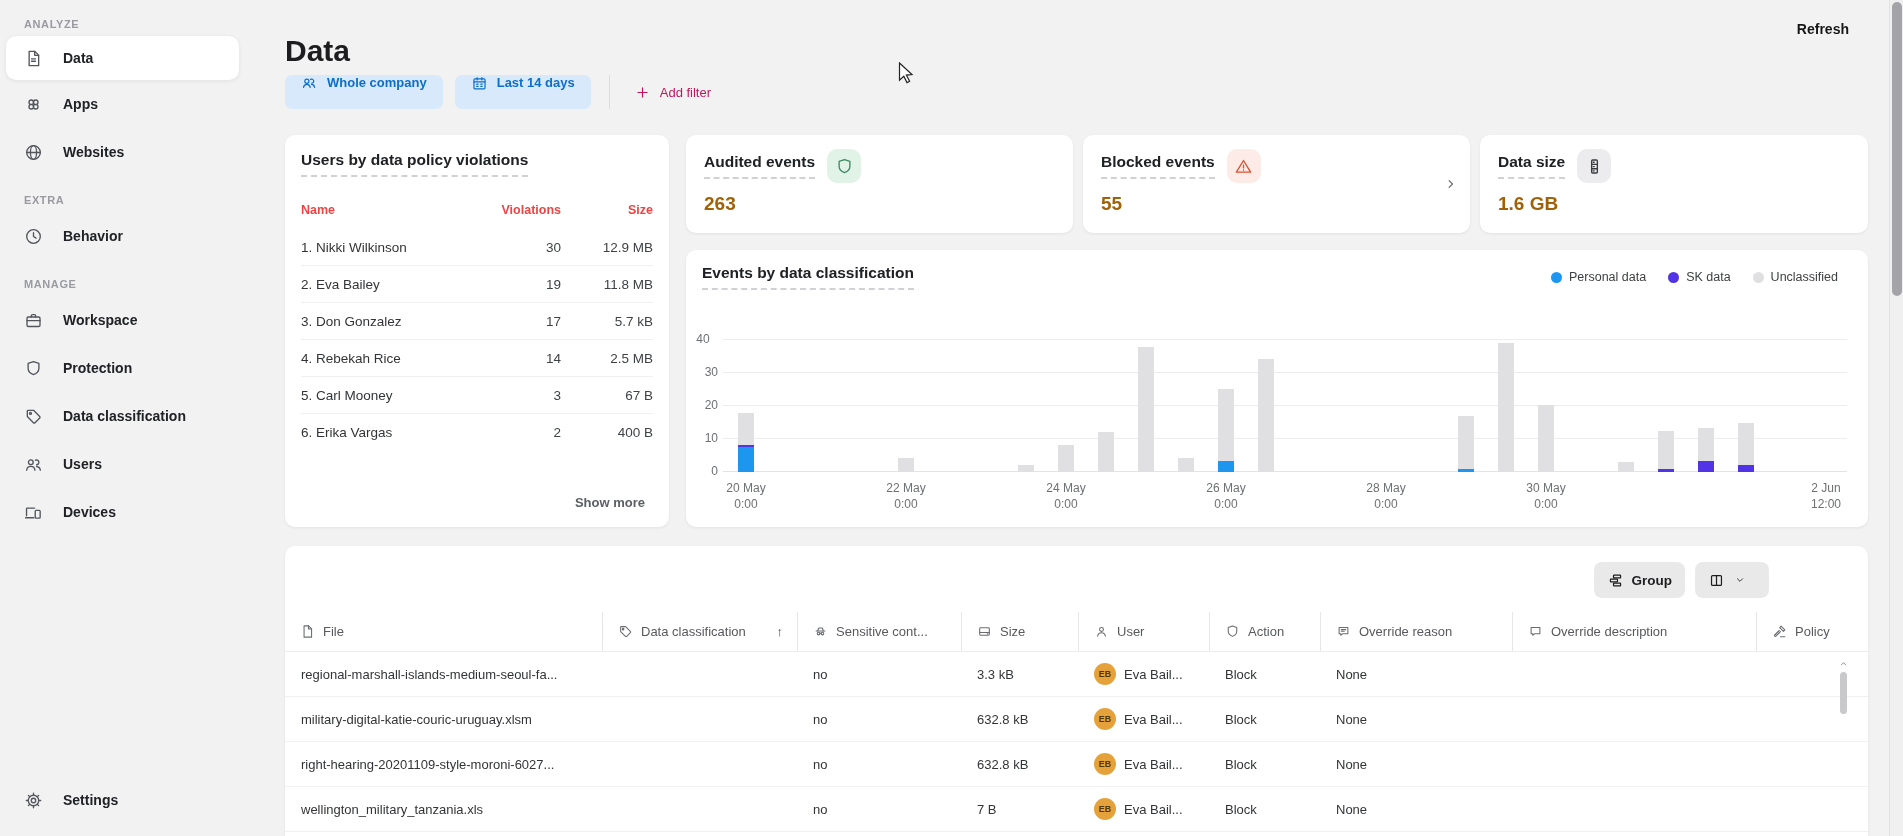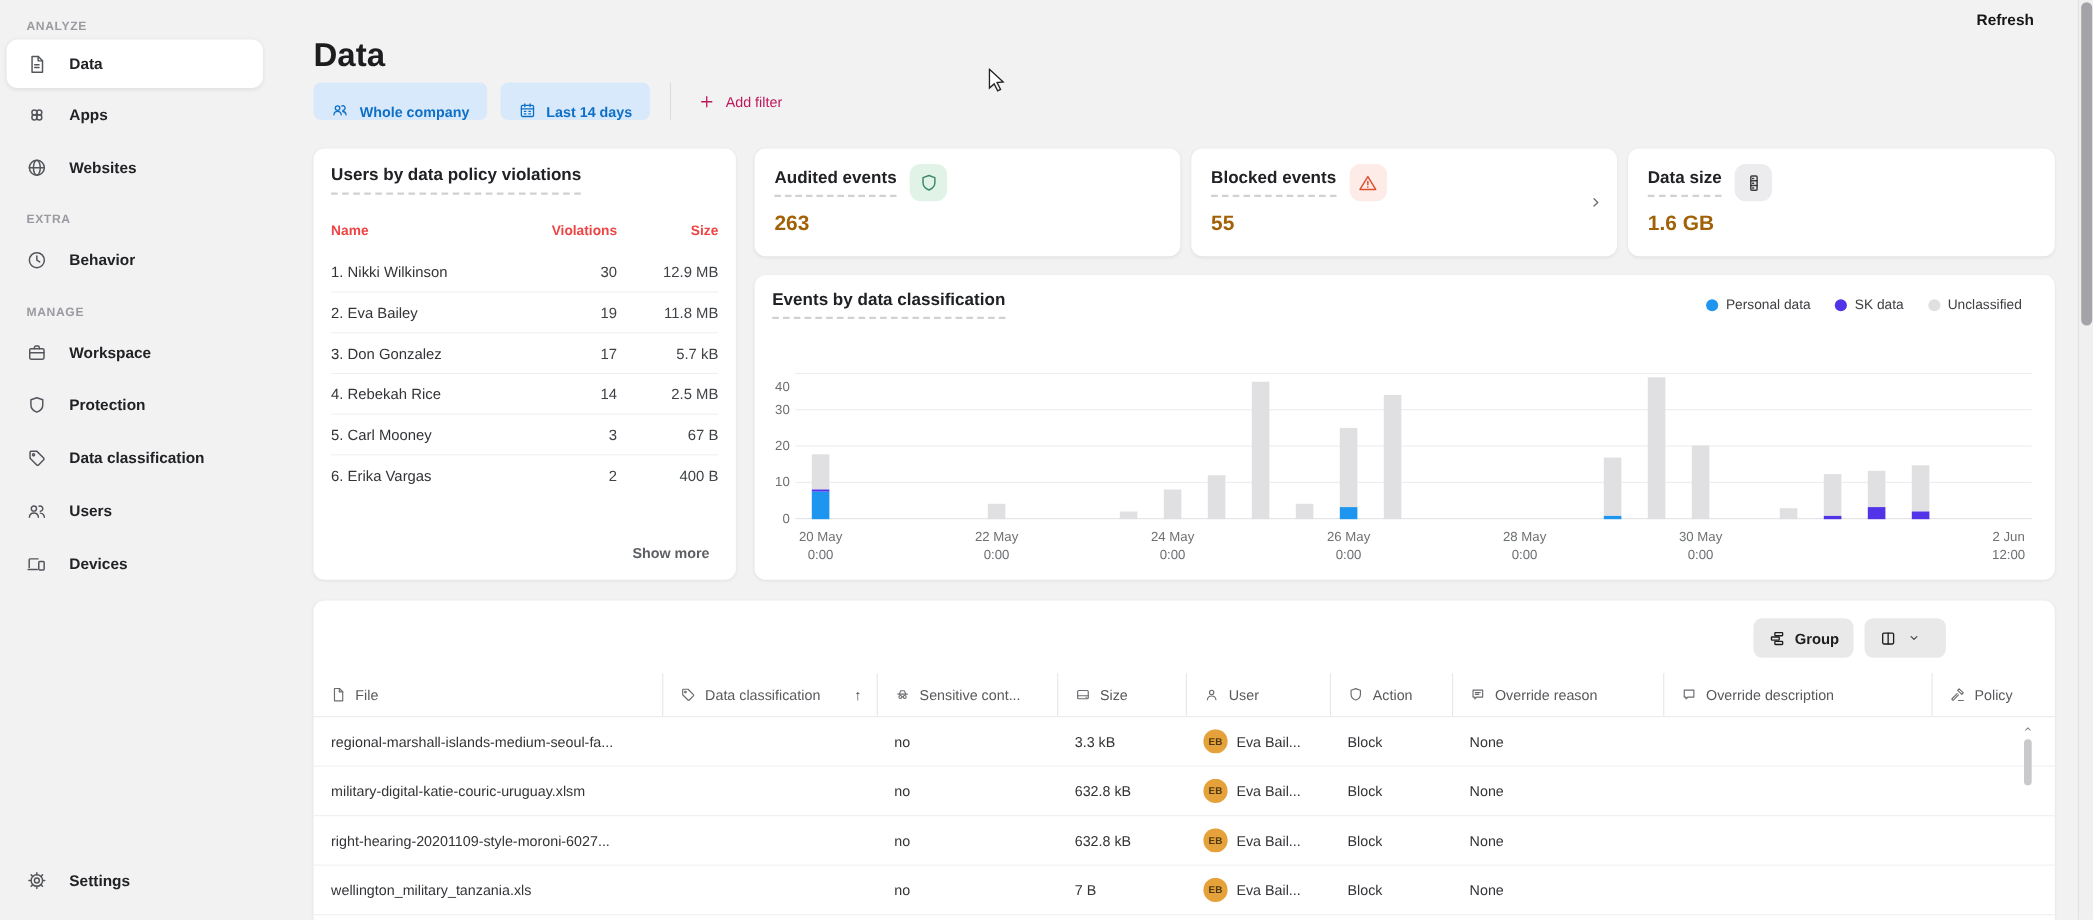--- a/index.html
+++ b/index.html
@@ -15,23 +15,23 @@
   .side-label{margin:18px 0 6px 24px;font-size:11px;font-weight:700;letter-spacing:.6px;color:#9a9ba0;}
   .side-section{margin-bottom:14px;}
   .side-item{display:flex;align-items:center;height:48px;padding-left:24px;gap:20px;cursor:pointer;border-radius:10px;}
   .side-item.active{background:#fff;margin:0 6px;padding-left:18px;height:44px;box-shadow:0 1px 4px rgba(20,20,40,.08);}
   .side-icon{width:19px;height:19px;color:#54565c;}
   .side-text{font-size:14px;font-weight:700;color:#212225;}
   #settings-item{position:absolute;left:0;bottom:12px;width:245px;}
 
   
   #page-title{position:absolute;left:285px;top:14px;font-size:30px;font-weight:700;}
-  #refresh-btn{position:absolute;right:48px;top:9px;font-size:14px;font-weight:700;color:#161617;cursor:pointer;background:none;border:none;font-family:inherit;}
+  #refresh-btn{position:absolute;right:48px;top:20px;font-size:14px;font-weight:700;color:#161617;cursor:pointer;background:none;border:none;font-family:inherit;}
   #filter-row{position:absolute;left:285px;top:75px;height:34px;display:flex;align-items:center;gap:12px;}
-  .pill{display:flex;align-items:flex-end;gap:9px;height:34px;padding:0 16px;border-radius:7px;
+  .pill{display:flex;align-items:flex-start;gap:9px;height:34px;padding:0 16px;border-radius:7px;
     background:#d7e9fb;color:#0d6fc6;font-size:13px;font-weight:700;cursor:pointer;}
   .pill .ic{width:17px;height:17px;}
   .vdiv{width:1px;height:34px;background:#dcdcde;margin:0 6px;}
   #add-filter{display:flex;align-items:center;gap:9px;color:#be185d;font-size:13px;font-weight:400;cursor:pointer;background:none;border:none;font-family:inherit;}
   #add-filter .ic{width:17px;height:17px;stroke-width:2;}
 
   
   #violations-card{left:285px;top:135px;width:384px;height:392px;padding:16px;}
   .dashed-title{font-size:15.5px;font-weight:700;color:#202124;border-bottom:2px dashed #cfd1d4;padding-bottom:6px;display:inline-block;}
   #v-head{display:flex;margin-top:26px;padding:0 0 12px 0;font-size:12.5px;font-weight:700;color:#ef4444;}
@@ -370,21 +370,21 @@
   <div id="chart-plot">
       <div class="gridline" style="bottom: 0px; background: rgb(227, 227, 229);"></div>
       <div class="ytick" style="bottom: -6px;">0</div>
       <div class="gridline" style="bottom: 33px;"></div>
       <div class="ytick" style="bottom: 27px;">10</div>
       <div class="gridline" style="bottom: 66px;"></div>
       <div class="ytick" style="bottom: 60px;">20</div>
       <div class="gridline" style="bottom: 99px;"></div>
       <div class="ytick" style="bottom: 93px;">30</div>
       <div class="gridline" style="bottom: 132px;"></div>
-      <div class="ytick" style="bottom: 114px;">40</div>
+      <div class="ytick" style="bottom: 126px; text-align: center;">40</div>
       <div class="bar" style="left: 15px;">
         <div class="seg" style="height: 24.75px; background: rgb(30, 150, 240);"></div>
         <div class="seg" style="height: 2.64px; background: rgb(82, 51, 232);"></div>
         <div class="seg" style="height: 32.01px; background: rgb(224, 224, 226);"></div>
       </div>
       <div class="bar" style="left: 175px;">
         <div class="seg" style="height: 13.86px; background: rgb(224, 224, 226);"></div>
       </div>
       <div class="bar" style="left: 295px;">
         <div class="seg" style="height: 6.6px; background: rgb(224, 224, 226);"></div>

